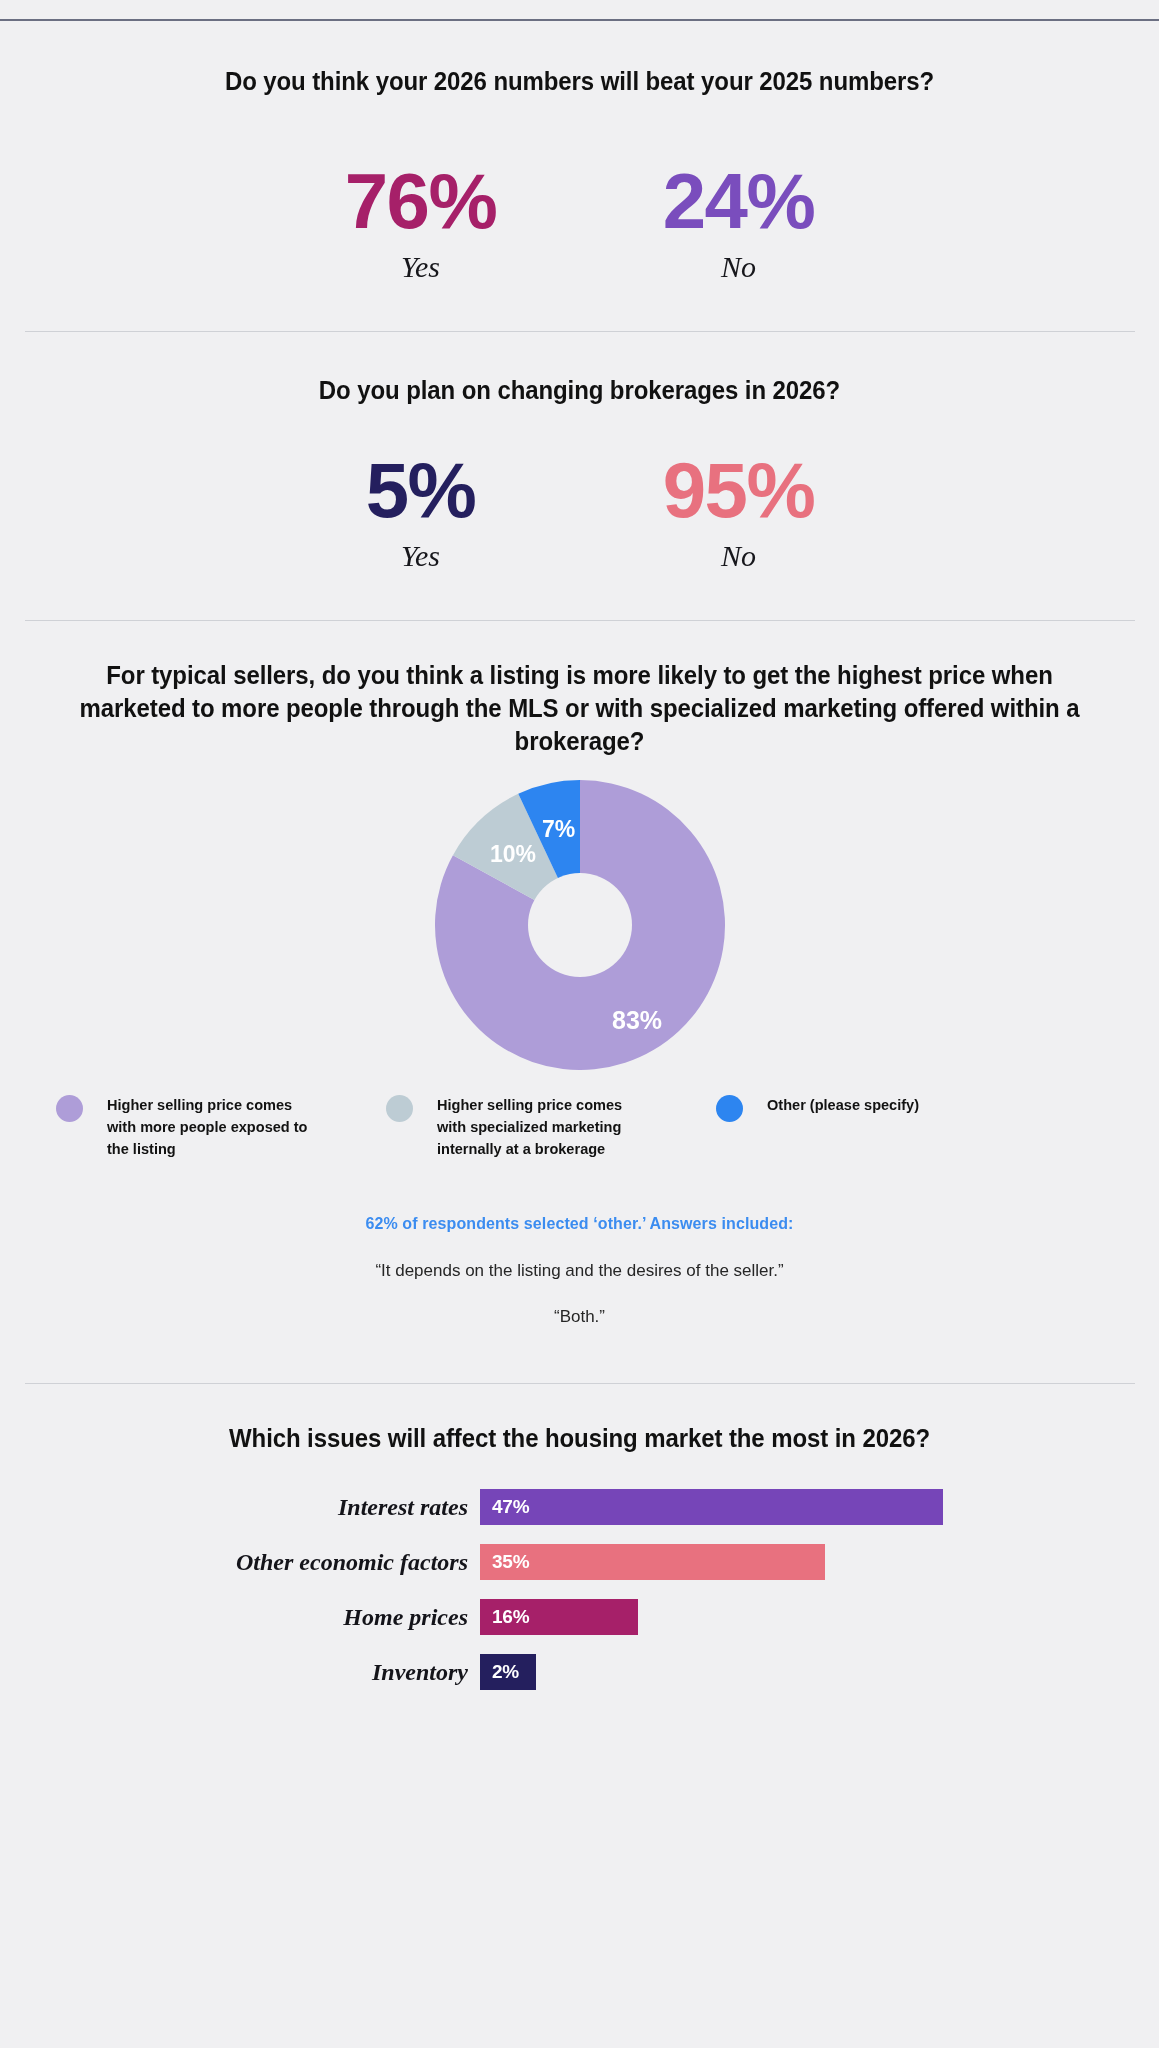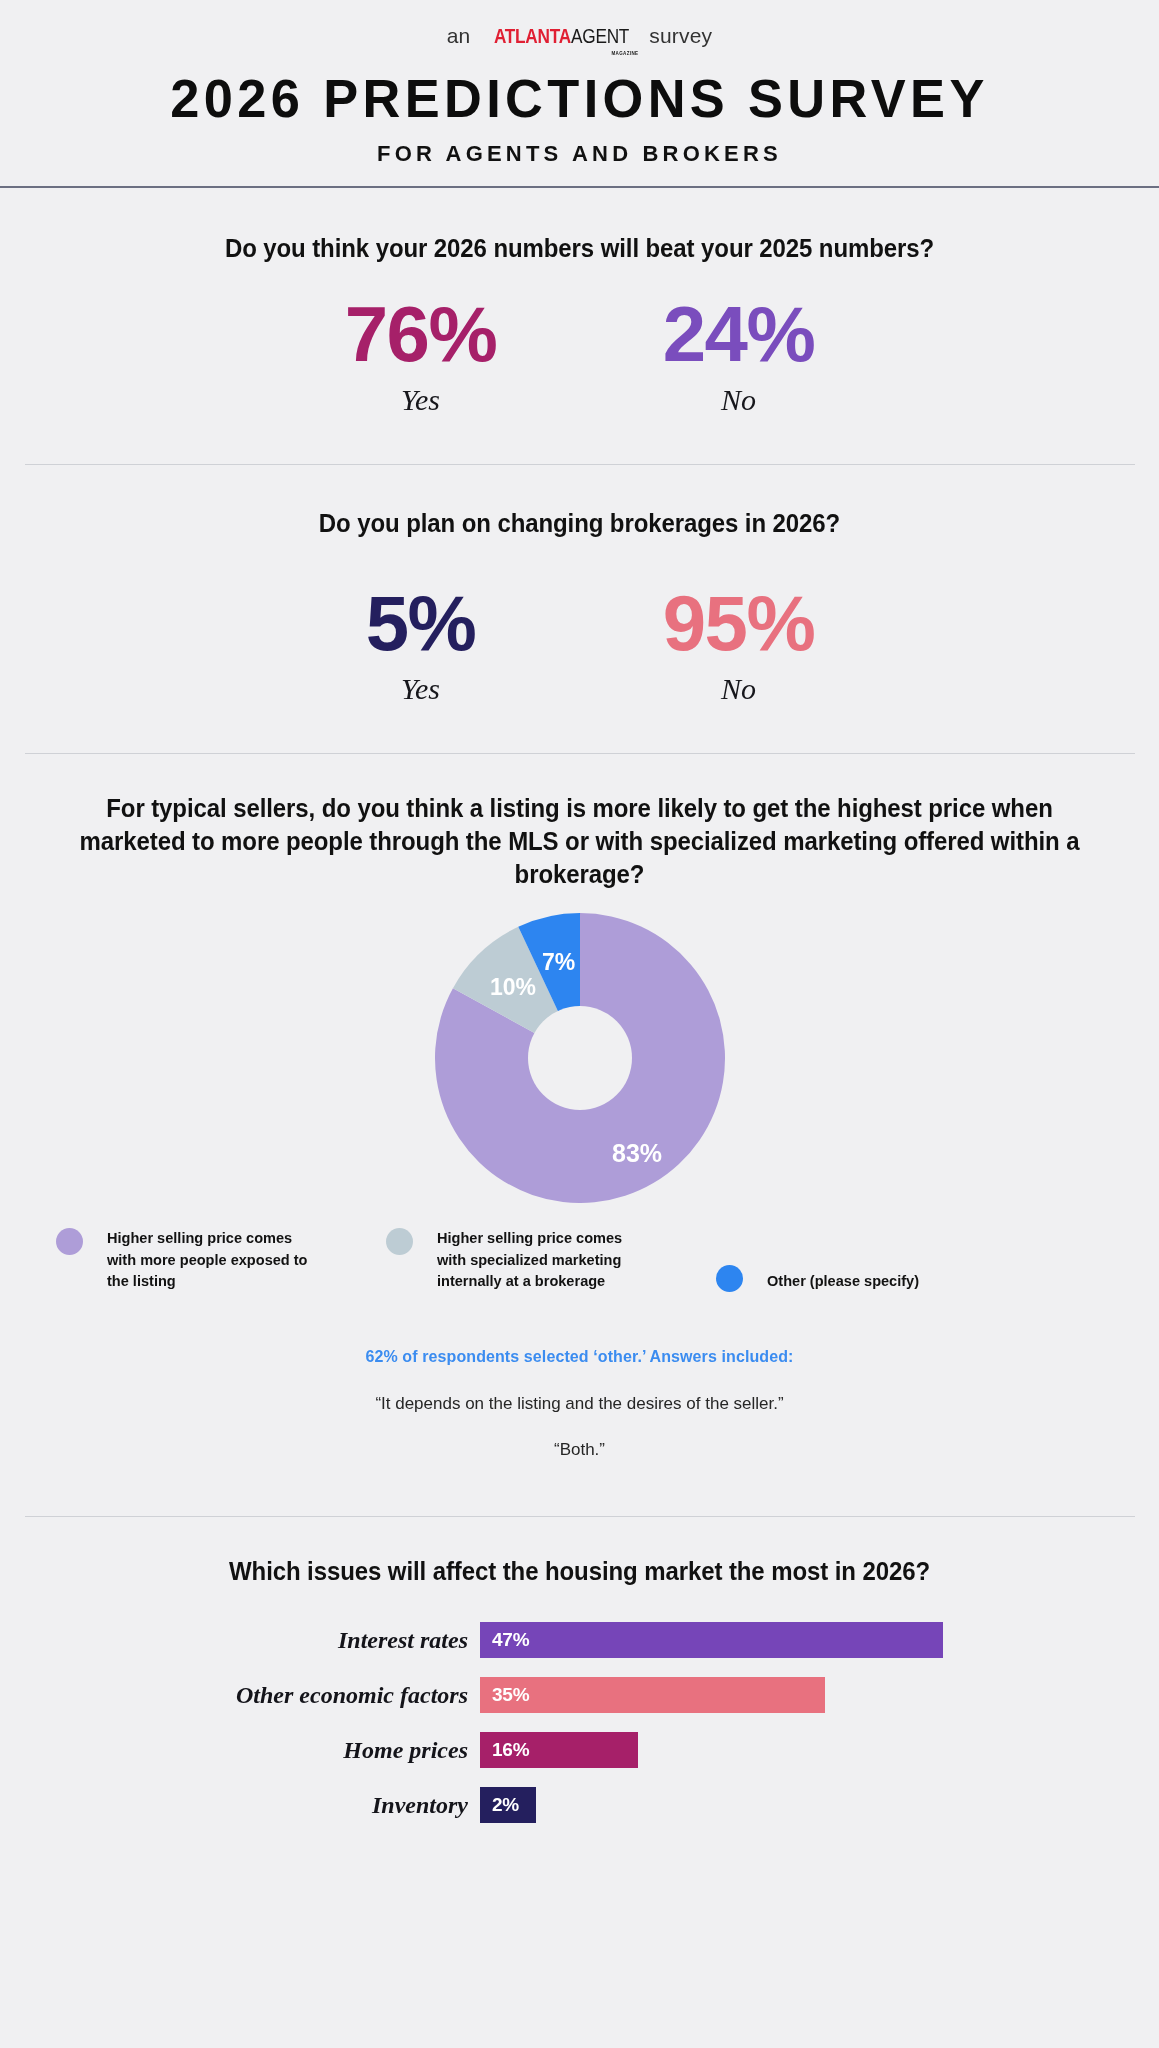--- a/index.html
+++ b/index.html
@@ -76,21 +76,21 @@
     font-size:23px; font-weight:bold; fill:#ffffff;
     font-family:"Liberation Sans", sans-serif;
   }
   .slice-label-big { font-size:25px; }
 
   
   .legend { display:flex; justify-content:flex-start; padding:0 56px; gap:0; }
   .legend-item { display:flex; align-items:flex-start; gap:24px; }
   .legend-item.c1 { width:330px; }
   .legend-item.c2 { width:330px; }
-  .legend-item.c3 { width:300px;align-items:flex-end; }
+  .legend-item.c3 { width:300px; }
   .legend-dot { width:27px; height:27px; border-radius:50%; flex:0 0 27px; margin-top:1px; }
   .legend-text {
     font-size:15px; font-weight:bold; color:#121212; line-height:1.45;
     max-width:215px; transform:scaleX(.97); transform-origin:left top;
   }
 
   
   .other-head {
     text-align:center; font-size:16px; font-weight:bold; color:#3b8cf0;
     letter-spacing:.1px;
@@ -114,38 +114,25 @@
   .bar-value {
     color:#ffffff; font-size:19px; font-weight:bold; padding-left:12px;
     letter-spacing:-.2px;
   }
 </style>
 </head>
 <body>
 
 <div class="page">
 
-  <div class="header">
-    <div class="kicker">
-      <span class="an">an</span>
-      <span class="logo-lockup">
-        <span class="logo-atlanta">ATLANTA</span>
-          <span class="logo-agent">AGENT</span>
-        <span class="logo-magazine">MAGAZINE</span>
-      </span>
-      <span class="survey">survey</span>
-    </div>
-    <div class="main-title">2026 PREDICTIONS SURVEY</div>
-    <div class="sub-title">FOR AGENTS AND BROKERS</div>
-  </div>
   <div class="rule-top"></div>
 
   <div style="padding-top:44px;">
     <div class="q-title">Do you think your 2026 numbers will beat your 2025 numbers?</div>
-    <div class="stat-row" style="margin-top:32px;">
+    <div class="stat-row" style="margin-top:66px;">
       <div class="stat">
         <div class="stat-num" style="color:#a62069;">76%</div>
         <div class="stat-label">Yes</div>
       </div>
       <div class="stat">
         <div class="stat-num" style="color:#7a4dbd;">24%</div>
         <div class="stat-label">No</div>
       </div>
     </div>
   </div>

